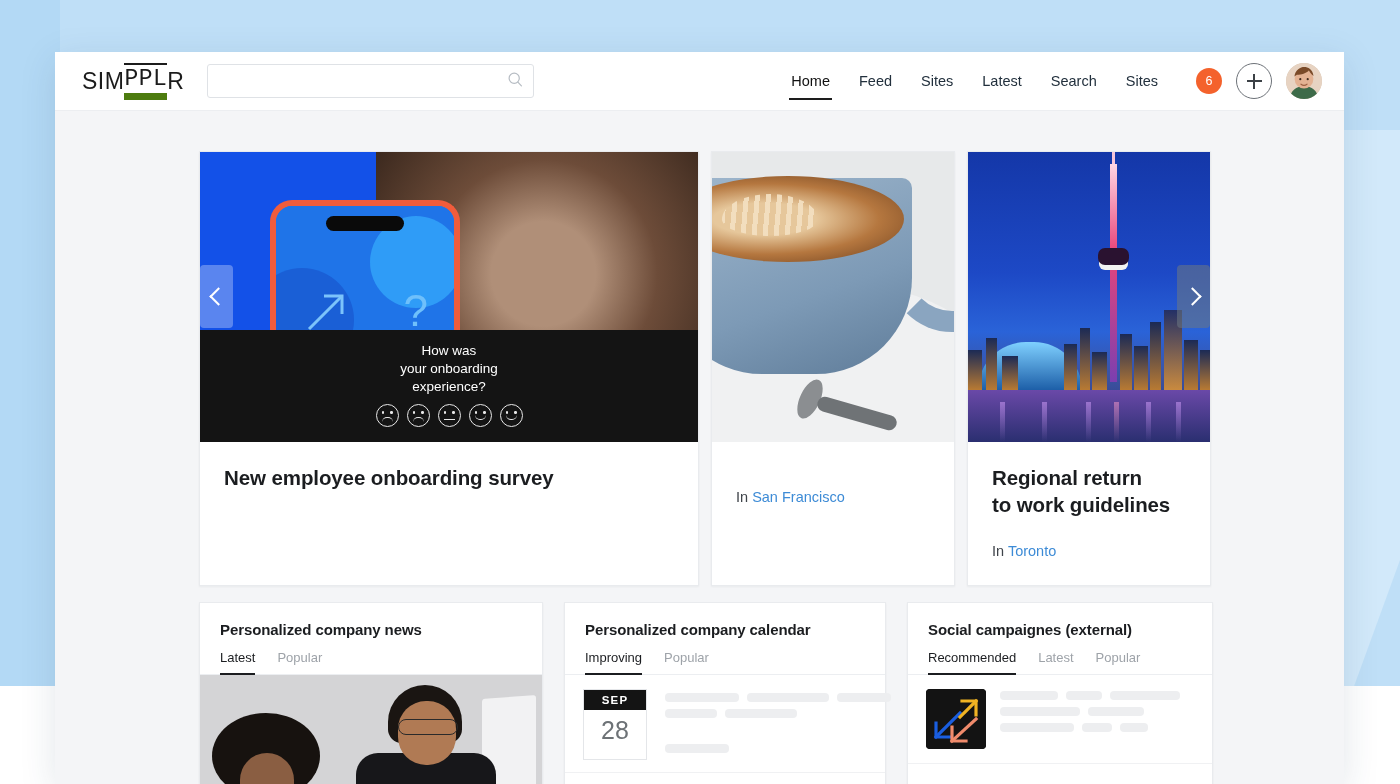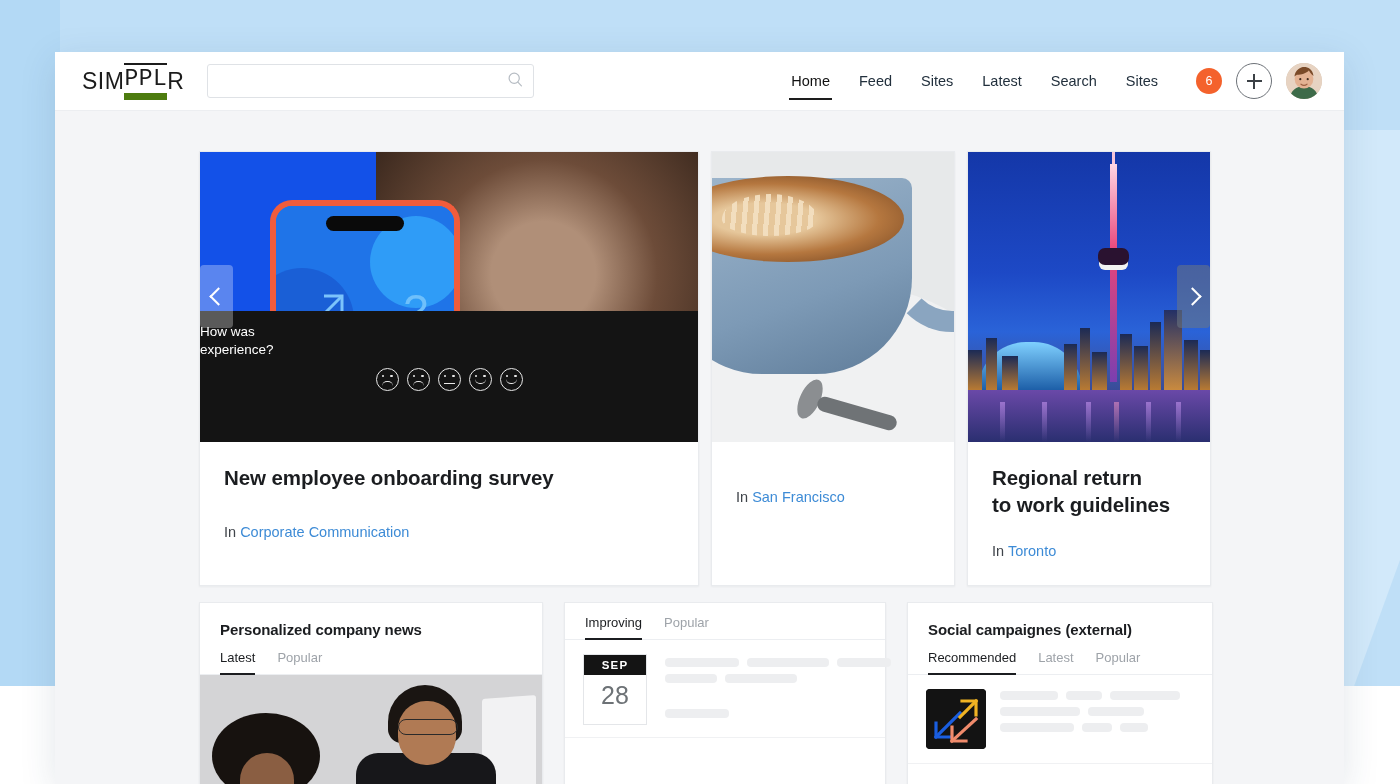--- a/index.html
+++ b/index.html
@@ -86,22 +86,22 @@
   .art-survey .phone{position:absolute;left:70px;top:48px;width:178px;height:242px;
      border-radius:22px 22px 0 0;background:#0f83f5;border:6px solid #f05c3c;border-bottom:none;overflow:hidden;}
   .art-survey .phone .sky{position:absolute;inset:0;background:#1f74e8;}
   .art-survey .phone .q1{position:absolute;right:-8px;top:10px;width:92px;height:92px;border-radius:50%;background:#2f9cf7;}
   .art-survey .phone .q2{position:absolute;left:-26px;top:62px;width:104px;height:104px;border-radius:50%;background:#1a5fd6;}
   .art-survey .phone .notch{position:absolute;left:50%;top:10px;transform:translateX(-50%);
      width:78px;height:15px;border-radius:9px;background:#0a0a0a;}
   .art-survey .phone .arrow{position:absolute;left:28px;top:82px;width:46px;height:46px;}
   .art-survey .phone .qmark{position:absolute;right:26px;top:80px;font-size:44px;color:#6fc0fb;
      font-family:"Liberation Sans",sans-serif;}
-  .art-survey .panel{position:absolute;left:0;right:0;bottom:0;height:131px;background:#141414;
-     color:#fff;padding-top:12px;box-sizing:border-box;}
+  .art-survey .panel{position:absolute;left:0;right:0;bottom:0;height:112px;background:#141414;
+     color:#fff;text-align:center;padding-top:12px;box-sizing:border-box;}
   .art-survey .panel .q{font-size:13.5px;line-height:1.32;}
   .art-survey .faces{display:flex;gap:8px;justify-content:center;margin-top:9px;}
   .face{width:21px;height:21px;border-radius:50%;border:1.4px solid #e8e8e8;position:relative;}
   .face .eye{position:absolute;top:6px;width:2.4px;height:2.4px;border-radius:50%;background:#e8e8e8;}
   .face .eye.l{left:5px;} .face .eye.r{right:5px;}
   .face .mouth{position:absolute;left:5px;right:5px;bottom:6px;height:4px;
      border-bottom:1.4px solid #e8e8e8;border-radius:0 0 8px 8px;}
   .face.sad .mouth{bottom:4px;border-bottom:none;border-top:1.4px solid #e8e8e8;border-radius:8px 8px 0 0;}
   .face.neutral .mouth{bottom:6px;height:0;border-bottom:1.4px solid #e8e8e8;border-radius:0;}
   .art-survey .thumbhand{position:absolute;right:6px;bottom:0;width:70px;height:96px;
@@ -260,20 +260,21 @@
                   <line x1="5" y1="41" x2="38" y2="8" stroke="#7cc3fb" stroke-width="3"></line>
                   <polyline points="20,8 38,8 38,26" fill="none" stroke="#7cc3fb" stroke-width="3"></polyline>
                 </svg>
               </span>
               <span class="qmark">?</span>
             </div>
             <div class="thumbhand"></div>
             <div class="panel">
               <div class="q">
                 <div>How was</div>
+                <div>your onboarding</div>
                 <div>experience?</div>
               </div>
               <div class="faces">
                 <span class="face sad">
                     <i class="eye l"></i>
                     <i class="eye r"></i>
                     <i class="mouth"></i>
                   </span>
                 <span class="face sad">
                     <i class="eye l"></i>
@@ -297,24 +298,20 @@
                   </span>
               </div>
             </div>
           </div>
           <div class="carousel-btn carousel-prev">
             <span class="chev left"></span>
           </div>
         </div>
         <div class="body">
           <h3>New employee onboarding survey</h3>
-          <div class="meta">
-            <span>In</span>
-            <a href="#">Corporate Communication</a>
-          </div>
         </div>
       </div>
 
       <div class="card c2">
         <div class="thumb">
           <div class="art-coffee">
             <div class="saucer"></div>
             <div class="handle"></div>
             <div class="cup"></div>
             <div class="crema"></div>
@@ -395,20 +392,21 @@
               <div class="p2-face"></div>
               <div class="glasses"></div>
               <div class="p1-hair"></div>
               <div class="p1-face"></div>
             </div>
           </div>
         </div>
       </div>
 
       <div class="w cal">
+        <div class="wtitle">Personalized company calendar</div>
         <div class="tabs">
           <span class="active">Improving</span>
           <span>Popular</span>
         </div>
         <div class="wbody">
 
           <div class="cal-row">
             <div class="datechip">
               <div class="m">SEP</div>
               <div class="d">28</div>

